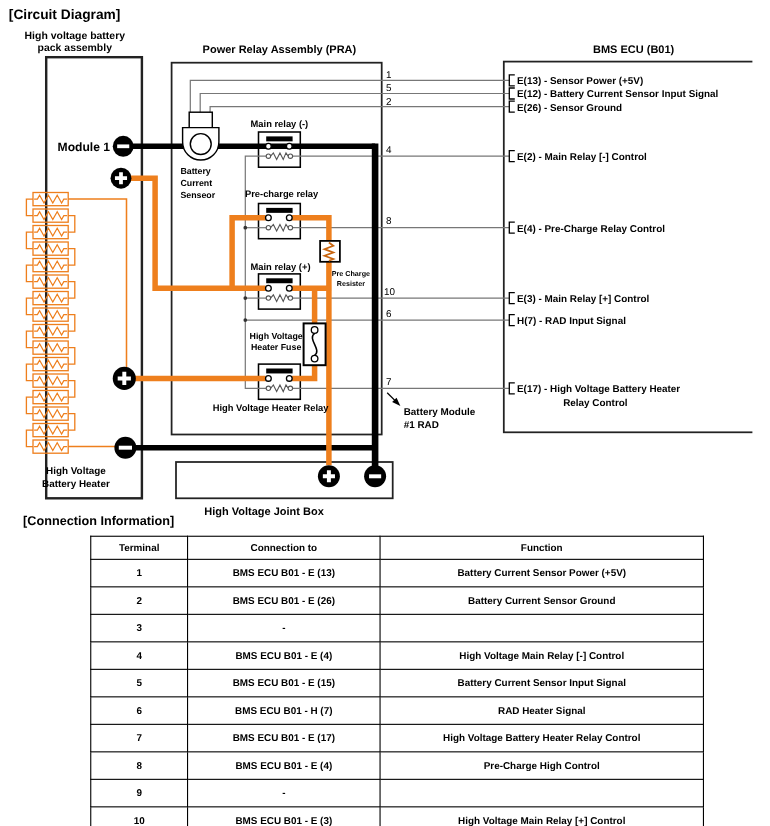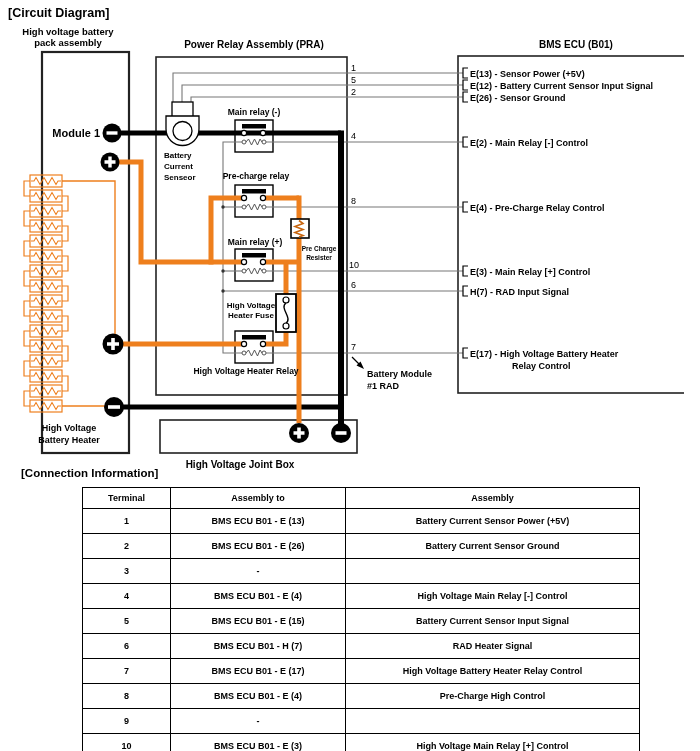--- a/index.html
+++ b/index.html
@@ -251,22 +251,22 @@
 <div id="conn-table">
   <table>
     <colgroup>
           <col class="col-terminal">
           <col class="col-connected">
           <col class="col-function">
         </colgroup>
     <thead>
       <tr>
         <th>Terminal</th>
-        <th>Assembly to</th>
-        <th>Assembly</th>
+        <th>Connection to</th>
+        <th>Function</th>
       </tr>
     </thead>
     <tbody>
       <tr>
         <td>1</td>
         <td>BMS ECU B01 - E (13)</td>
         <td>Battery Current Sensor Power (+5V)</td>
       </tr>
       <tr>
         <td>2</td>

